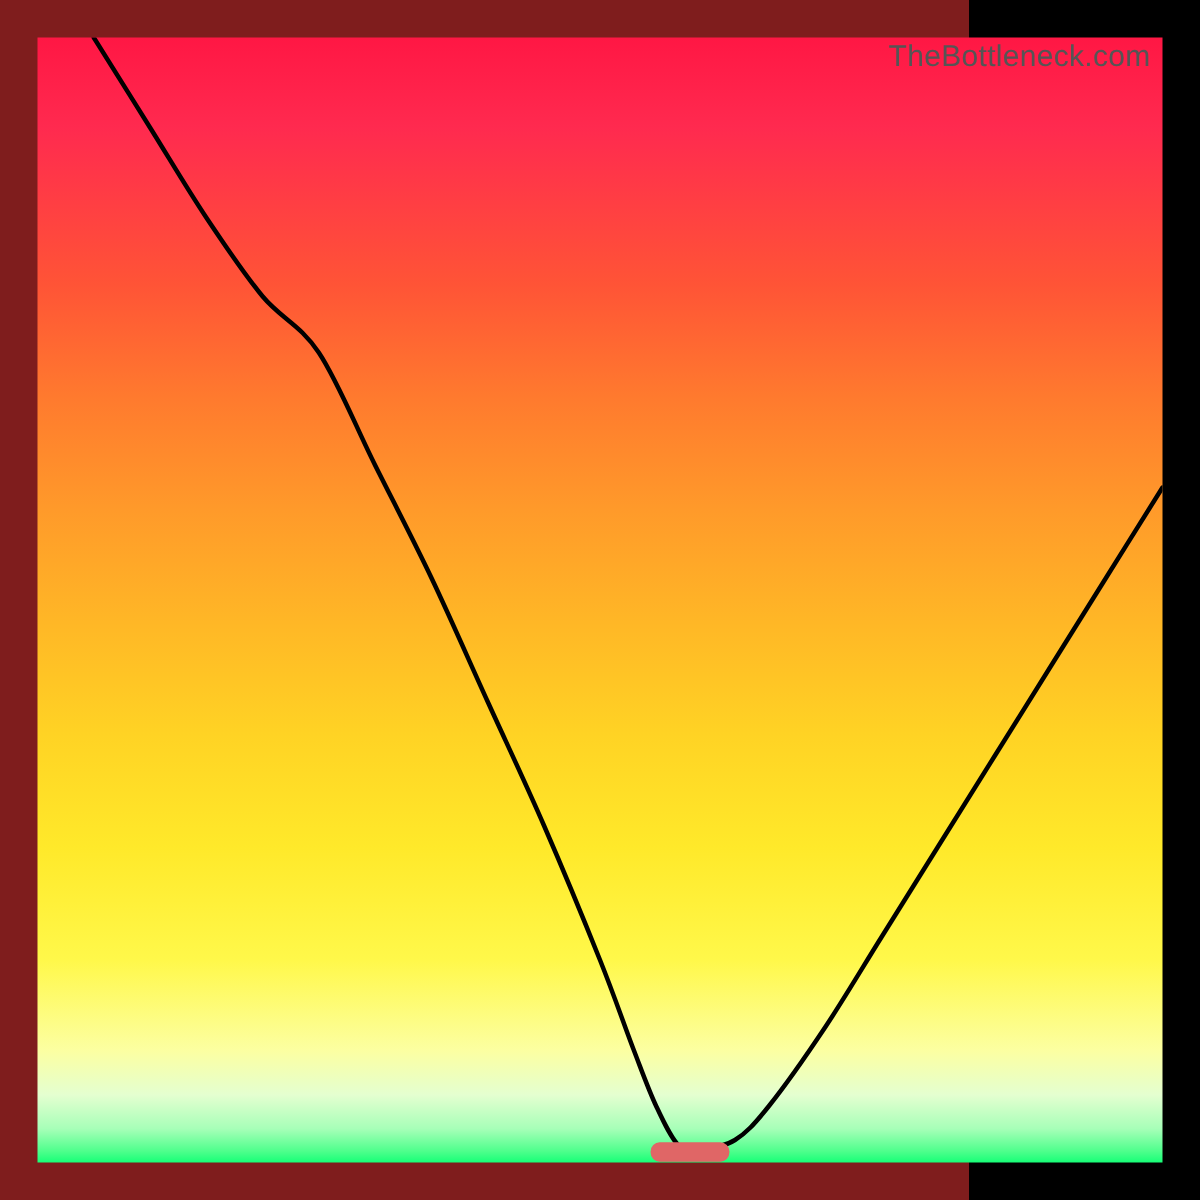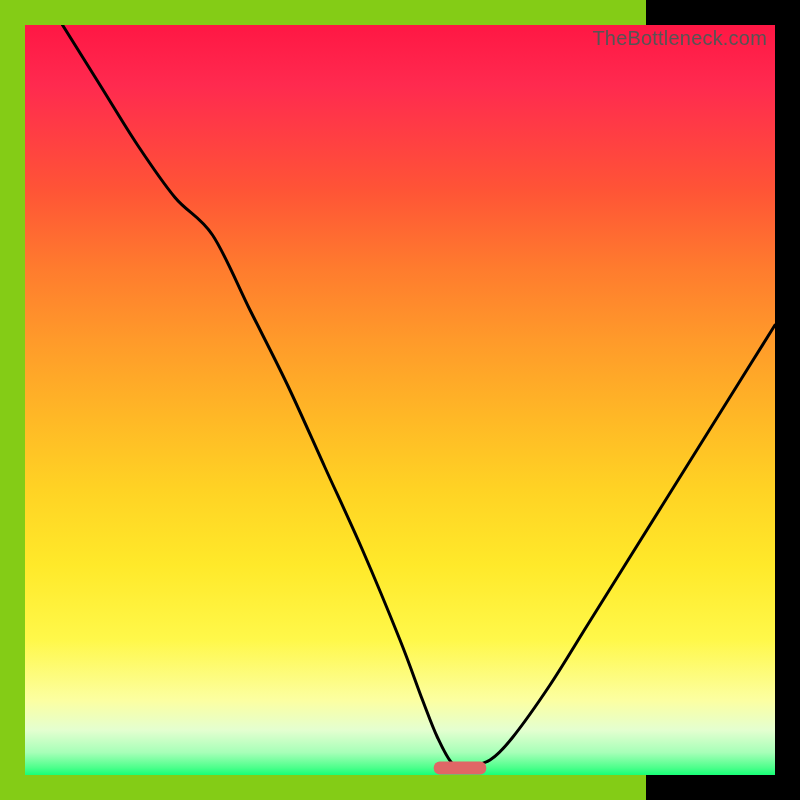--- a/index.html
+++ b/index.html
@@ -8,21 +8,21 @@
     width: 800px;
     height: 800px;
     overflow: hidden;
     background: #000;
     font-family: Arial, Helvetica, sans-serif;
   }
   .frame {
     position: relative;
     width: 646px;
     height: 800px;
-    background: #84cc16;
+    background: #7f1d1d;
   }
   .plot-area {
     position: absolute;
     left: 25px;
     top: 25px;
     width: 750px;
     height: 750px;
     background: linear-gradient(
       to bottom,
       #ff1744 0%,

